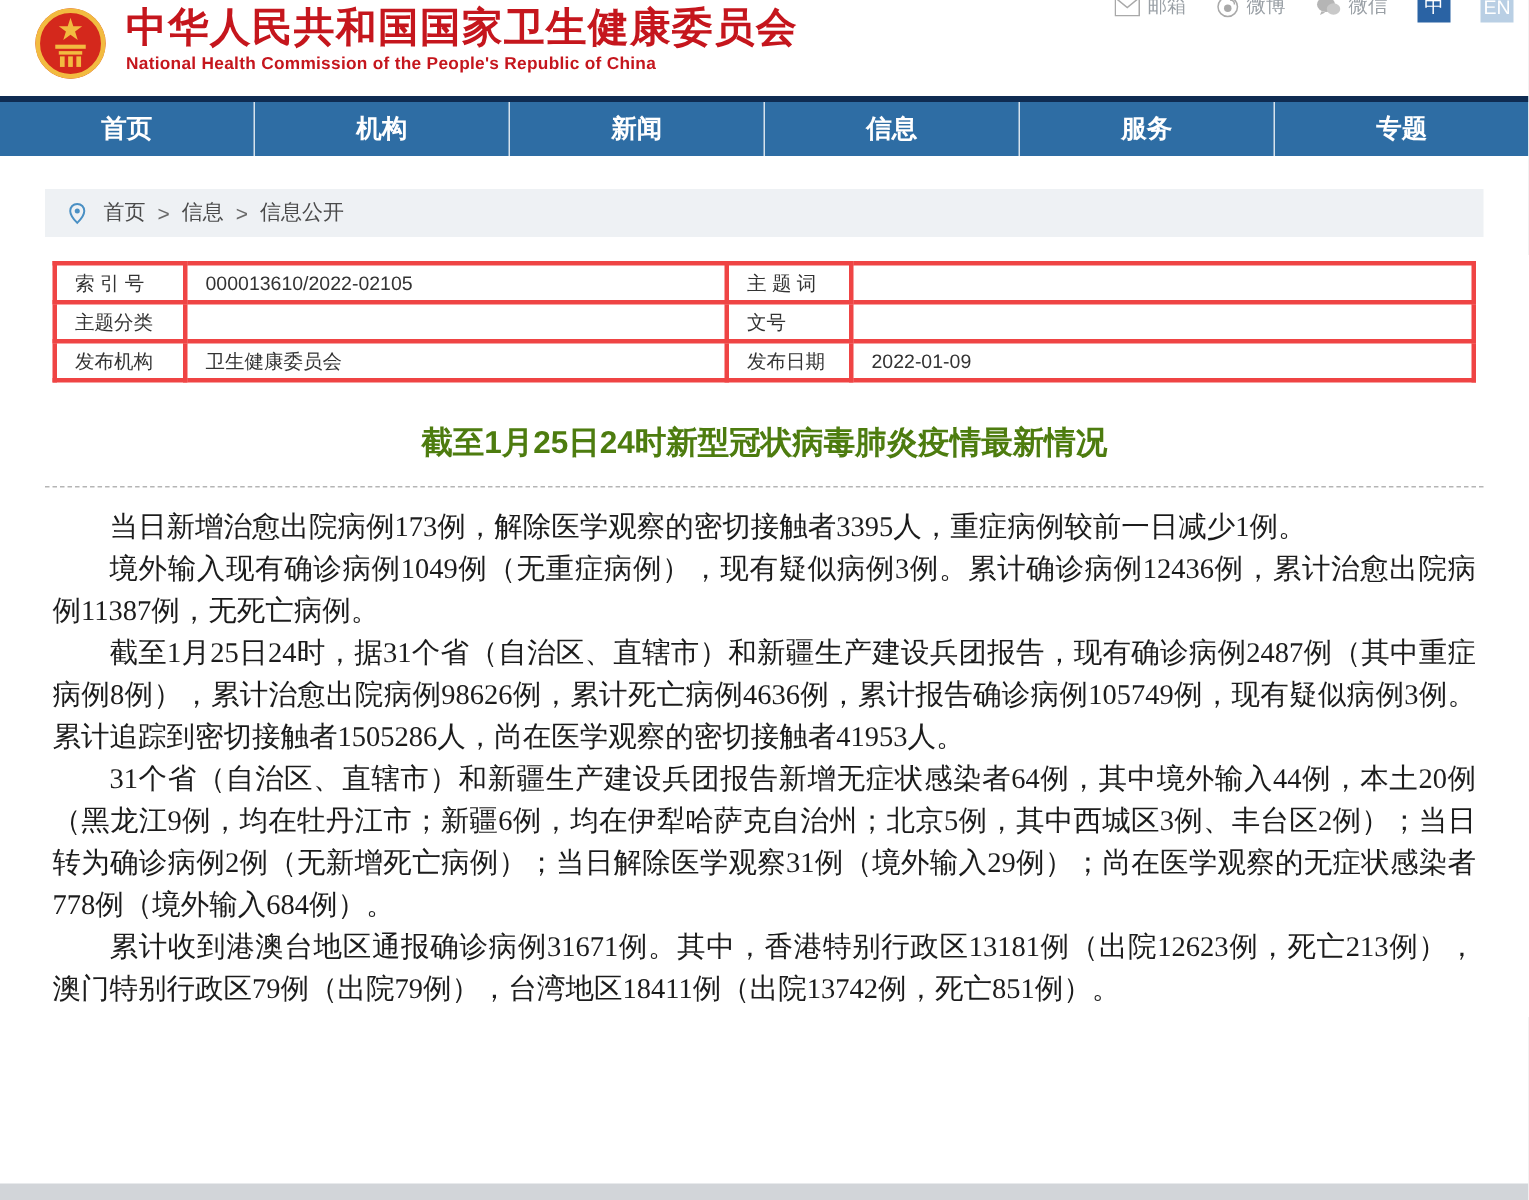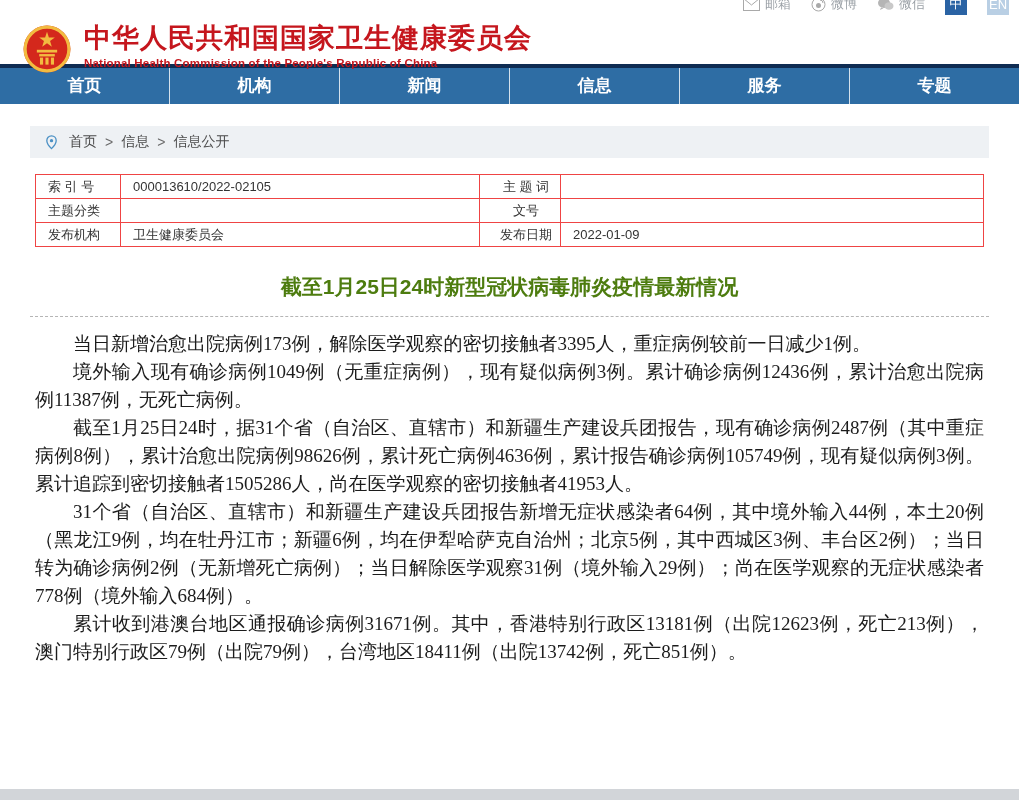--- a/index.html
+++ b/index.html
@@ -3,21 +3,21 @@
 <meta charset="utf-8">
 <style>
   html,body { margin:0; padding:0; background:#e9e9e9; }
   .page {
     width:1019px; height:800px; overflow:hidden; position:relative;
     background:#fff; font-family:"Liberation Sans","DejaVu Sans",sans-serif;
     margin:0 auto;
   }
   
   .header { height:64px; position:relative; background:#fff; }
-  .brand { position:absolute; left:22px; top:22px; display:flex; align-items:flex-start; }
+  .brand { position:absolute; left:22px; top:2px; display:flex; align-items:flex-start; }
   .emblem { width:50px; height:50px; margin-right:12px; margin-top:2px; }
   .brand-text { display:flex; flex-direction:column; }
   .site-title { color:#c5161d; font-size:27px; font-weight:bold; letter-spacing:1px; line-height:32px; }
   .site-subtitle { color:#c5161d; font-size:11.5px; font-weight:bold; margin-top:3px; letter-spacing:.2px; }
   .quick-links { position:absolute; top:-7px; right:10px; display:flex; align-items:center; gap:20px;
                  color:#9aa0a6; font-size:13px; }
   .quick-item { display:flex; align-items:center; gap:5px; cursor:pointer; }
   .lang-btn { width:22px; height:22px; display:flex; align-items:center; justify-content:center;
               font-size:13px; color:#fff; cursor:pointer; }
   .lang-zh { background:#2a63a4; }
@@ -28,23 +28,23 @@
               border-right:1px solid rgba(255,255,255,.8); cursor:pointer; }
   .nav-item:last-child { border-right:none; }
   
   .breadcrumb { margin:22px 30px 0; background:#eef1f4; height:32px; display:flex; align-items:center;
                 padding:0 14px; color:#4a4a4a; font-size:14px; gap:8px; }
   .crumb { cursor:pointer; }
   .crumb-sep { color:#6a6a6a; }
   .pin-icon { width:15px; height:15px; margin-right:2px; }
   
   .meta-table { margin:16px 35px 0; width:calc(100% - 70px); border-collapse:collapse; table-layout:fixed; }
-  .meta-table td { border:1px solid #ef4444; height:23px; font-size:13px; color:#333;
+  .meta-table td { border:3px solid #ef4444; height:23px; font-size:13px; color:#333;
                    padding:0 0 0 12px; background:#fff; white-space:nowrap; overflow:hidden; }
-  .col-l1 { width:72px; } .col-v1 { width:346px; } .col-l2 { width:68px;text-align:center; }
+  .col-l1 { width:72px; } .col-v1 { width:346px; } .col-l2 { width:68px; }
   
   .article-title { margin-top:26px; text-align:center; color:#4d7c0f; font-size:21px; font-weight:bold; }
   .dashed-sep { margin:15px 30px 0; border-top:1px dashed #b5b5b5; height:0; }
   .article-body { margin:13px 35px 0; font-family:"Liberation Serif","DejaVu Serif",serif;
                   font-size:19px; line-height:28px; color:#1c1c1c; text-align:justify; }
   .article-body p { margin:0; text-indent:2em; }
   
   .footer-strip { position:absolute; left:0; bottom:0; width:100%; height:11px; background:#d2d5d9; }
 </style>
 </head>

